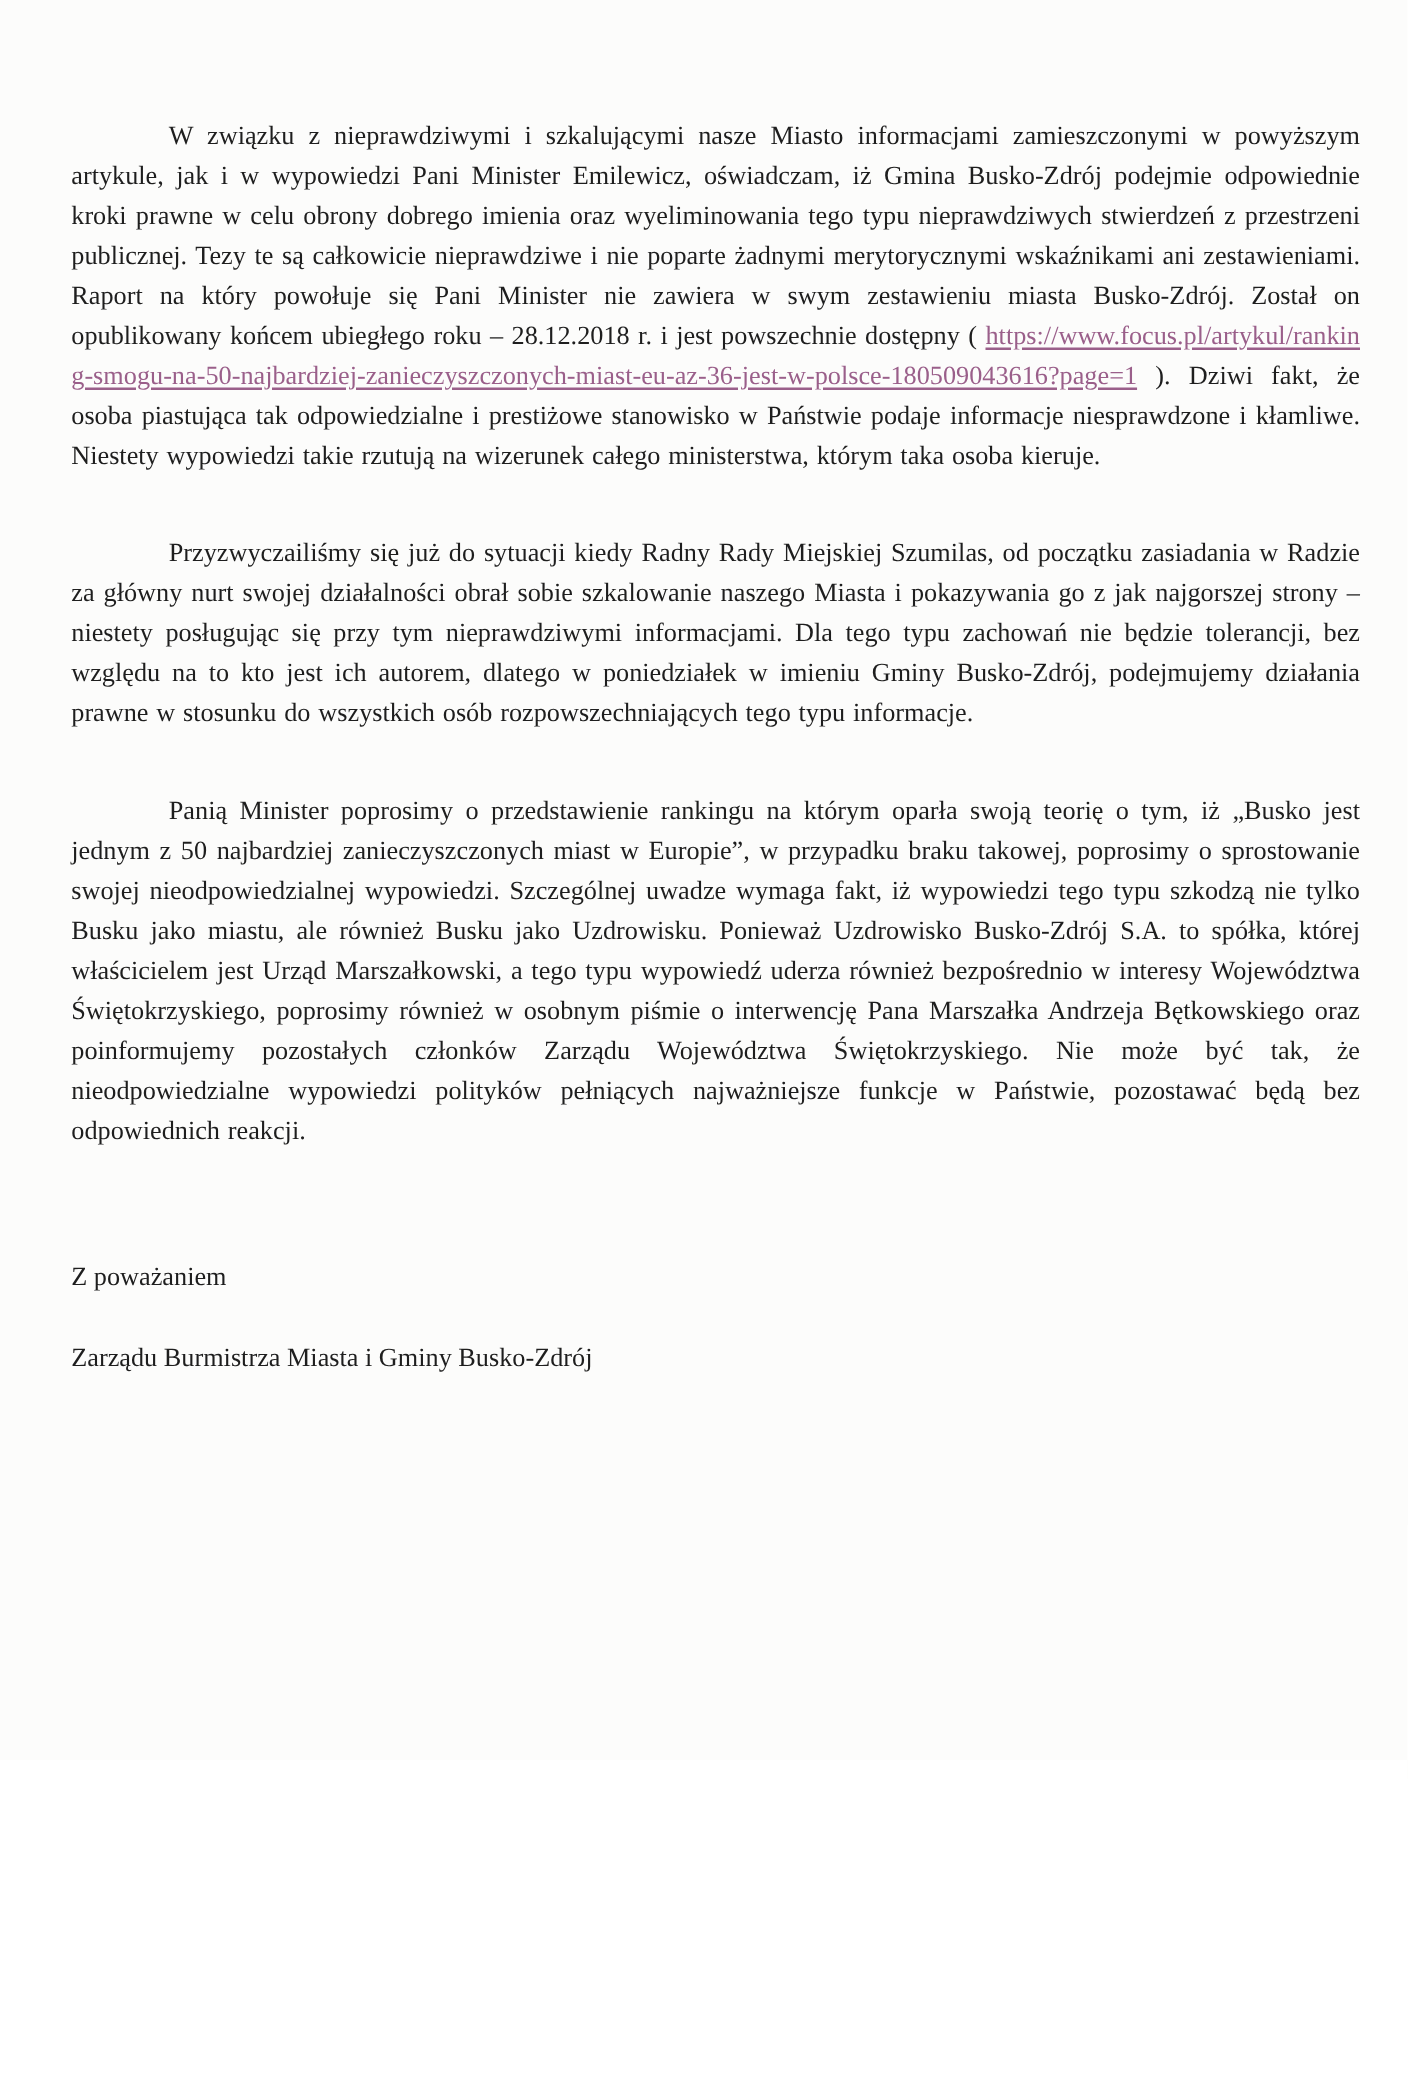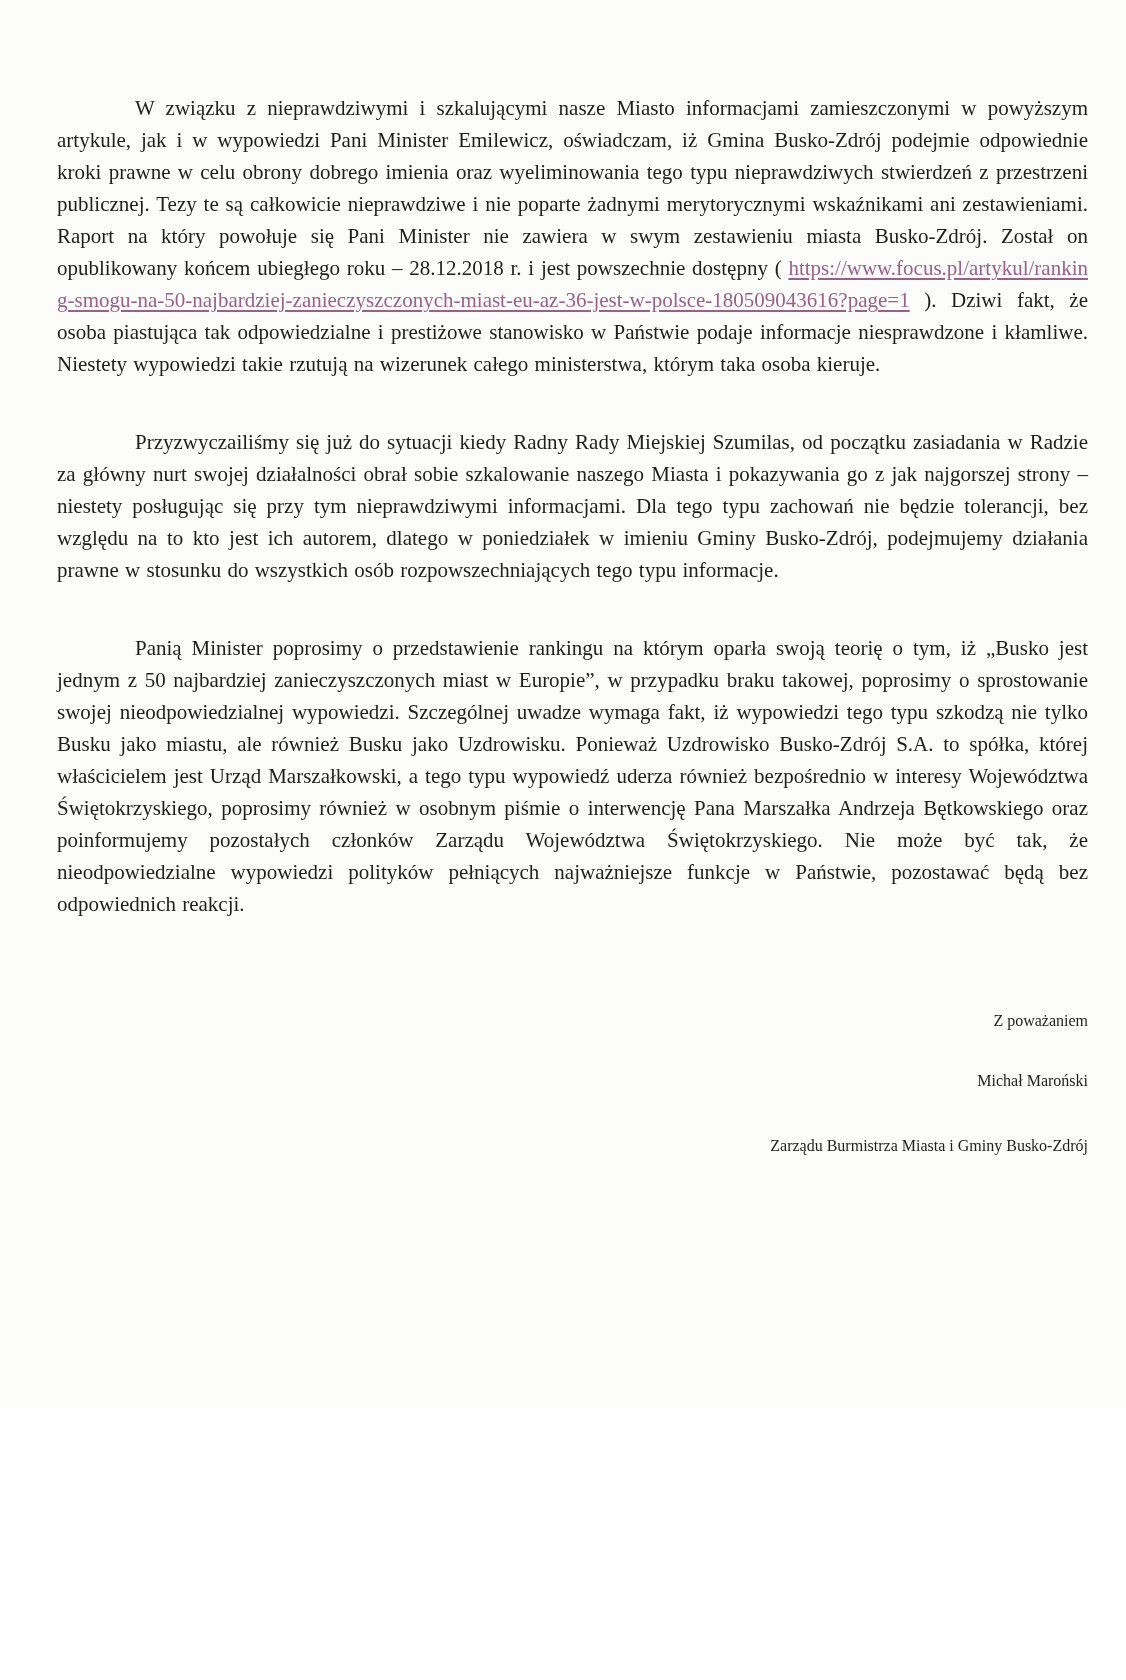--- a/index.html
+++ b/index.html
@@ -31,23 +31,23 @@
     word-spacing: 1px;
   }
   .doc-link {
     color: var(--link-color, #9a5f8a);
     text-decoration: underline;
     text-underline-offset: 3px;
     word-break: break-all;
   }
   .closing {
     margin: 0;
-    font-size: 16px;
+    font-size: 21px;
     line-height: 32px;
-    text-align: right;
+    text-align: left;
     text-indent: 0;
   }
   .salutation { margin-top: 85px; }
   .signer-name { margin-top: 28px; }
   .signer-title { margin-top: 33px; }
   .signature {
     position: absolute;
     left: 22px;
     top: 1392px;
     width: 610px;
@@ -70,21 +70,20 @@
   <div class="content">
 
     <p class="para"><span>W związku z nieprawdziwymi i szkalującymi nasze Miasto informacjami zamieszczonymi w powyższym artykule, jak i w wypowiedzi Pani Minister Emilewicz, oświadczam, iż Gmina Busko-Zdrój podejmie odpowiednie kroki prawne w celu obrony dobrego imienia oraz wyeliminowania tego typu nieprawdziwych stwierdzeń z przestrzeni publicznej. Tezy te są całkowicie nieprawdziwe i nie poparte żadnymi merytorycznymi wskaźnikami ani zestawieniami. Raport na który powołuje się Pani Minister nie zawiera w swym zestawieniu miasta Busko-Zdrój. Został on opublikowany końcem ubiegłego roku – 28.12.2018 r. i jest powszechnie dostępny ( </span><a class="doc-link" href="#">https://www.focus.pl/artykul/ranking-smogu-na-50-najbardziej-zanieczyszczonych-miast-eu-az-36-jest-w-polsce-180509043616?page=1</a><span> ). Dziwi fakt, że osoba piastująca tak odpowiedzialne i prestiżowe stanowisko w Państwie podaje informacje niesprawdzone i kłamliwe. Niestety wypowiedzi takie rzutują na wizerunek całego ministerstwa, którym taka osoba kieruje.</span></p>
 
     <p class="para">Przyzwyczailiśmy się już do sytuacji kiedy Radny Rady Miejskiej Szumilas, od początku zasiadania w Radzie za główny nurt swojej działalności obrał sobie szkalowanie naszego Miasta i pokazywania go z jak najgorszej strony – niestety posługując się przy tym nieprawdziwymi informacjami. Dla tego typu zachowań nie będzie tolerancji, bez względu na to kto jest ich autorem, dlatego w poniedziałek w imieniu Gminy Busko-Zdrój, podejmujemy działania prawne w stosunku do wszystkich osób rozpowszechniających tego typu informacje.</p>
 
     <p class="para">Panią Minister poprosimy o przedstawienie rankingu na którym oparła swoją teorię o tym, iż „Busko jest jednym z 50 najbardziej zanieczyszczonych miast w Europie”, w przypadku braku takowej, poprosimy o sprostowanie swojej nieodpowiedzialnej wypowiedzi. Szczególnej uwadze wymaga fakt, iż wypowiedzi tego typu szkodzą nie tylko Busku jako miastu, ale również Busku jako Uzdrowisku. Ponieważ Uzdrowisko Busko-Zdrój S.A. to spółka, której właścicielem jest Urząd Marszałkowski, a tego typu wypowiedź uderza również bezpośrednio w interesy Województwa Świętokrzyskiego, poprosimy również w osobnym piśmie o interwencję Pana Marszałka Andrzeja Bętkowskiego oraz poinformujemy pozostałych członków Zarządu Województwa Świętokrzyskiego. Nie może być tak, że nieodpowiedzialne wypowiedzi polityków pełniących najważniejsze funkcje w Państwie, pozostawać będą bez odpowiednich reakcji.</p>
 
     <p class="closing salutation">Z poważaniem</p>
 
-    <p class="closing signer-name">Michał Maroński</p>
 
     <p class="closing signer-title">Zarządu Burmistrza Miasta i Gminy Busko-Zdrój</p>
   </div>
 
   <svg class="signature" viewBox="0 0 610 210" xmlns="http://www.w3.org/2000/svg" aria-hidden="true">
 
     <path d="M 8 168 C 30 175, 52 152, 68 120 C 88 82, 100 48, 116 40 C 132 34, 124 88, 118 120 C 112 148, 116 162, 128 160 C 140 157, 148 134, 158 132 C 168 130, 166 150, 178 148 C 190 145, 198 130, 208 128"></path>
 
     <path d="M 18 188 C 90 170, 170 110, 250 74 C 300 52, 342 44, 382 55"></path>
 

